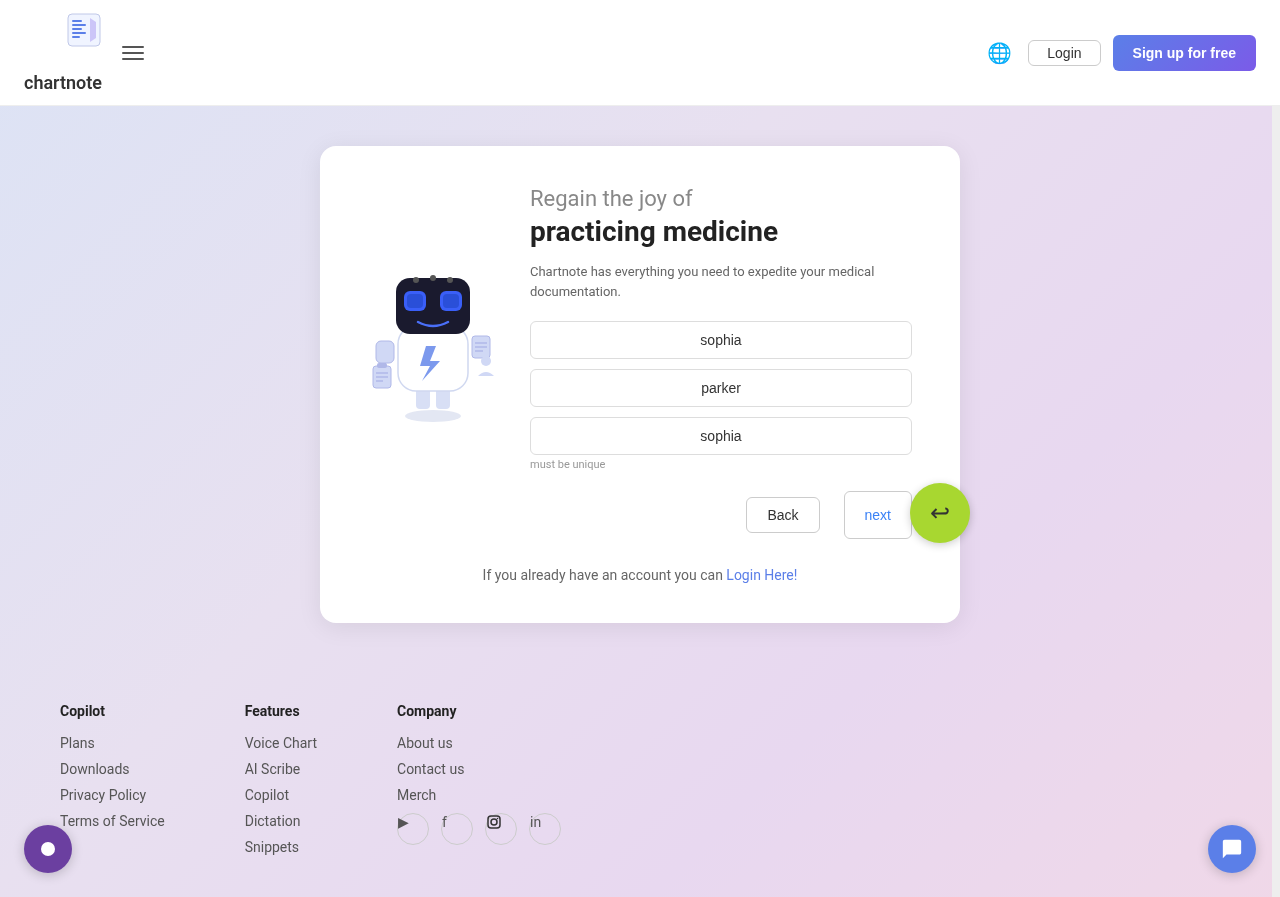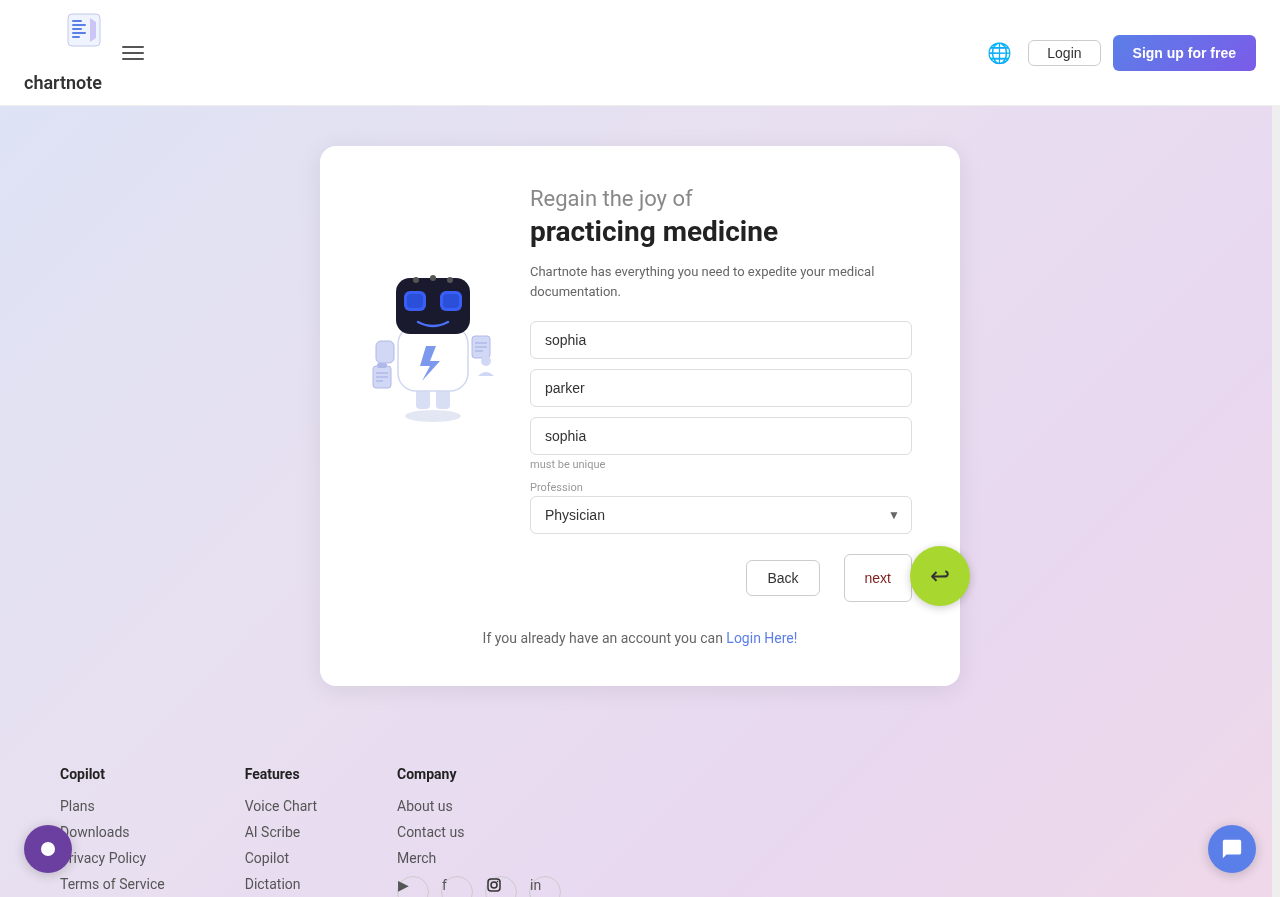--- a/index.html
+++ b/index.html
@@ -150,20 +150,21 @@
       margin-bottom: 10px;
     }
     .form-input {
       width: 100%;
       padding: 10px 14px;
       border: 1px solid #ddd;
       border-radius: 6px;
       font-size: 14px;
       color: #333;
       outline: none;
+      text-align: center;
     }
     .unique-hint {
       font-size: 11px;
       color: #999;
       margin-top: 3px;
       margin-bottom: 6px;
     }
 
     .select-group {
       margin-bottom: 10px;
@@ -225,21 +226,21 @@
       font-size: 14px;
       color: #333;
       cursor: pointer;
     }
     .next-btn {
       background: white;
       border: 1px solid #ccc;
       border-radius: 6px;
       padding: 15px 20px;
       font-size: 14px;
-      color: #7f1d1d;
+      color: #3b82f6;
       cursor: pointer;
     }
 
     
     .cursor-circle {
       position: absolute;
       right: -10px;
       bottom: 80px;
       width: 60px;
       height: 60px;
@@ -456,32 +457,20 @@
 
         <div class="form-group">
           <input type="text" class="form-input" value="parker" style="">
         </div>
 
         <div class="form-group">
           <input type="text" class="form-input" value="sophia" style="">
           <div class="unique-hint">must be unique</div>
         </div>
 
-        <div class="select-group">
-          <div class="select-label">Profession</div>
-          <div class="select-wrapper">
-            <select class="form-select">
-              <option value="physician" selected="">Physician</option>
-              <option value="nurse">Nurse</option>
-              <option value="nurse_practitioner">Nurse Practitioner</option>
-              <option value="other">Other</option>
-            </select>
-            <span class="select-chevron">▼</span>
-          </div>
-        </div>
 
 
         <div class="form-actions">
           <button class="back-btn">Back</button>
           <button class="next-btn">next</button>
         </div>
       </div>
     </div>
 
     <div class="cursor-circle">↩</div>

